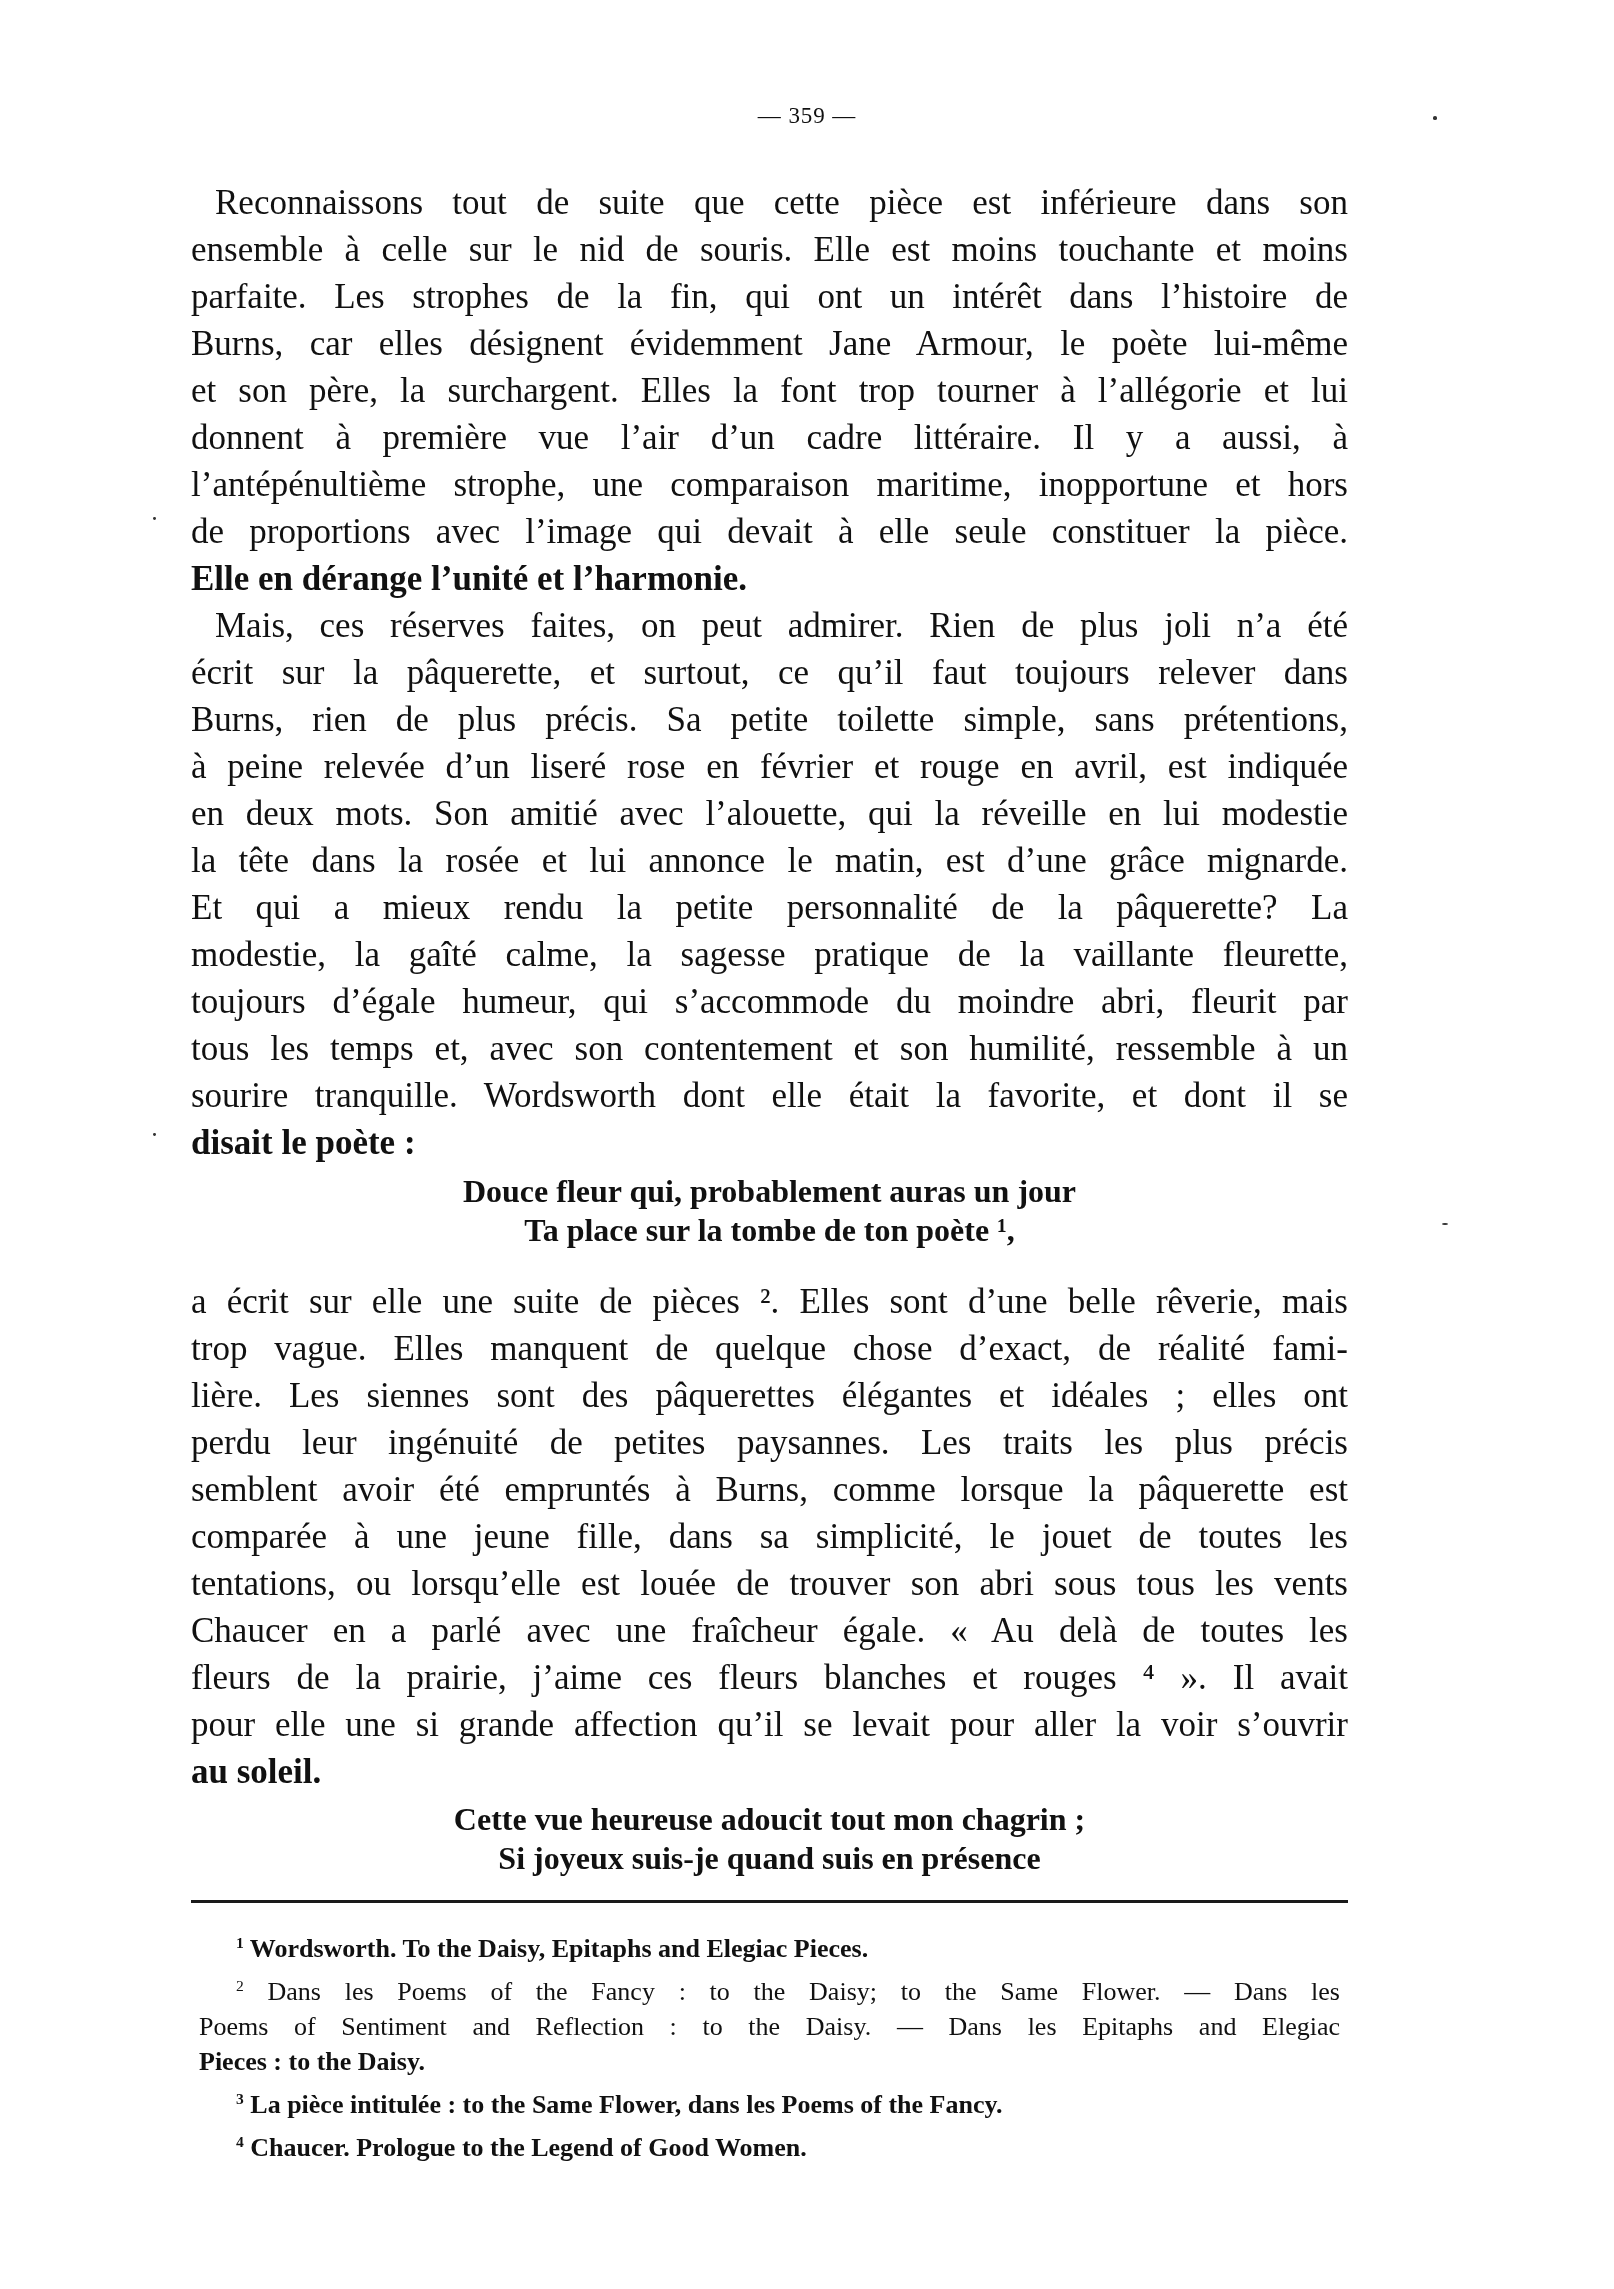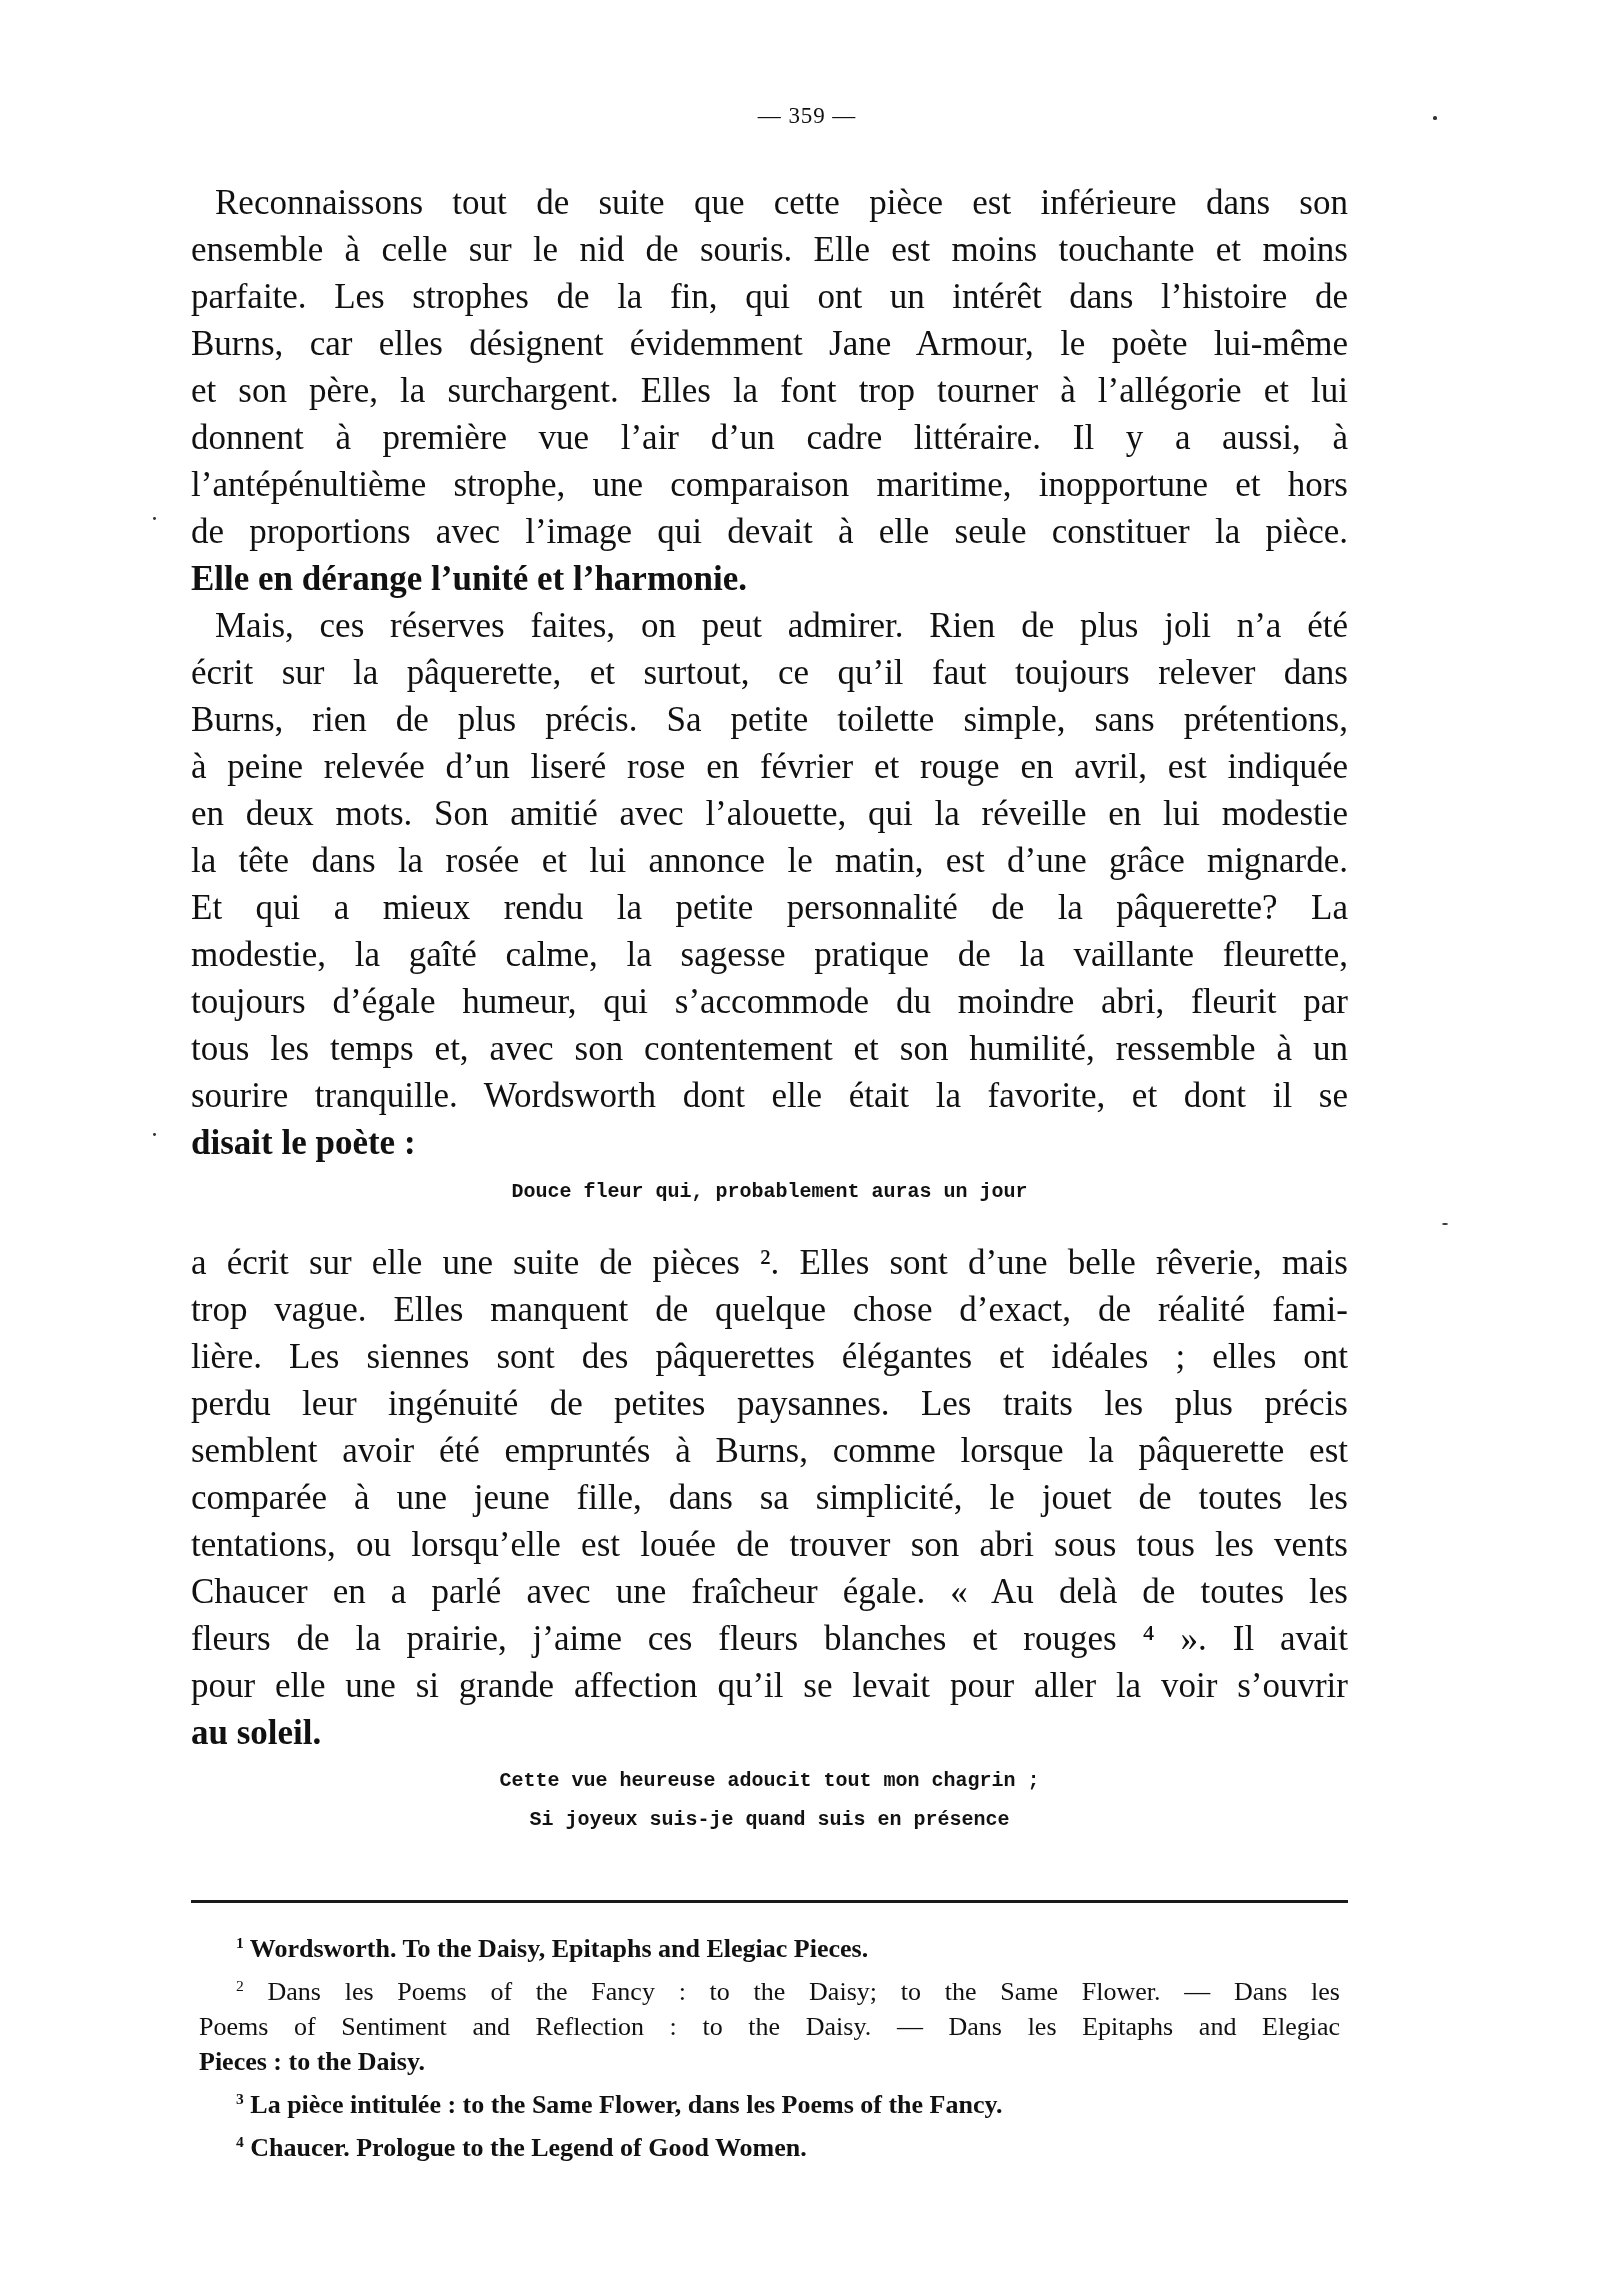--- a/index.html
+++ b/index.html
@@ -12,23 +12,22 @@
     font-size: 23px; letter-spacing: 0.9px;
   }
   .body-text {
     position: absolute; left: 191px; top: 179px; width: 1157px;
     font-size: 35px; line-height: 47px; text-align: justify;
   }
   .para { margin: 0; text-indent: 0; }
   .line { display: block; text-align: justify; text-align-last: justify; white-space: nowrap; }
   .line.last { text-align-last: left; font-weight: bold; }
   .quote {
-    text-align: center; font-size: 20px; line-height: 39px; font-weight: bold;
+    text-align: center; font-size: 32px; line-height: 39px; font-weight: bold;
     margin: 5.5px 0 0 0;
-    font-family: Liberation Mono, monospace;
   }
   .quote .line { text-align: center; text-align-last: center; }
   .gap { height: 28px; }
   .rule {
     position: absolute; left: 191px; top: 1900px; width: 1157px; height: 2.8px; background: #1a1a1a;
   }
   .footnotes {
     position: absolute; left: 191px; top: 1923px; width: 1157px;
     font-size: 26px; line-height: 35px;
   }
@@ -65,20 +64,21 @@
     <span class="line">Et qui a mieux rendu la petite personnalité de la pâquerette? La</span>
     <span class="line">modestie, la gaîté calme, la sagesse pratique de la vaillante fleurette,</span>
     <span class="line">toujours d’égale humeur, qui s’accommode du moindre abri, fleurit par</span>
     <span class="line">tous les temps et, avec son contentement et son humilité, ressemble à un</span>
     <span class="line">sourire tranquille. Wordsworth dont elle était la favorite, et dont il se</span>
     <span class="line last">disait le poète :</span>
   </p>
 
   <div class="quote">
     <span class="line">Douce fleur qui, probablement auras un jour</span>
+    <span class="line">Ta place sur la tombe de ton poète ¹,</span>
   </div>
   <div class="gap"></div>
 
   <p class="para">
     <span class="line">a écrit sur elle une suite de pièces ². Elles sont d’une belle rêverie, mais</span>
     <span class="line">trop vague. Elles manquent de quelque chose d’exact, de réalité fami-</span>
     <span class="line">lière. Les siennes sont des pâquerettes élégantes et idéales ; elles ont</span>
     <span class="line">perdu leur ingénuité de petites paysannes. Les traits les plus précis</span>
     <span class="line">semblent avoir été empruntés à Burns, comme lorsque la pâquerette est</span>
     <span class="line">comparée à une jeune fille, dans sa simplicité, le jouet de toutes les</span>

